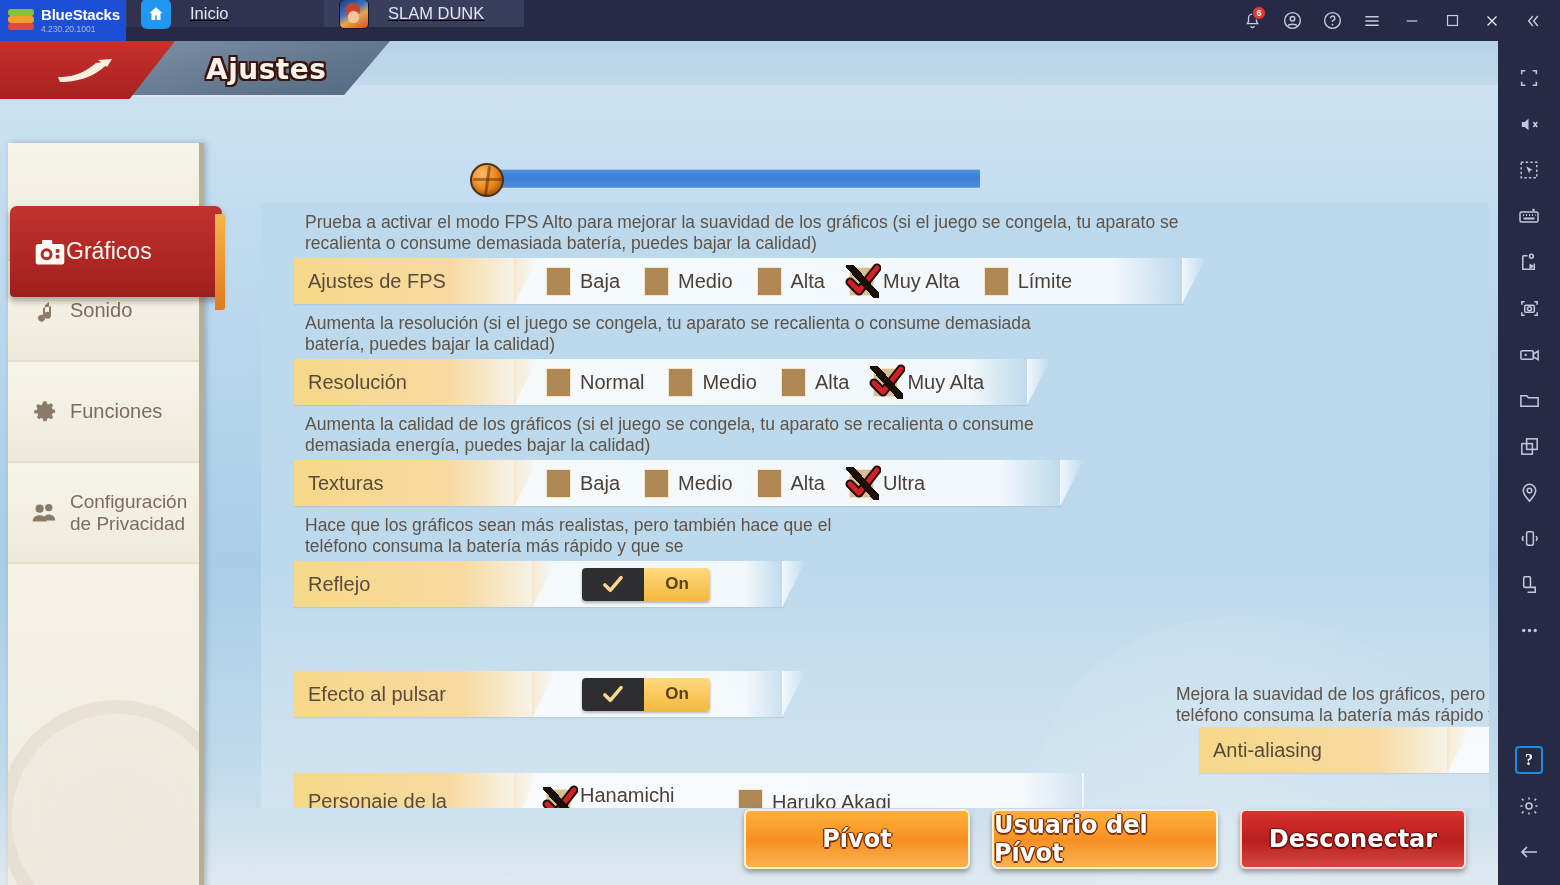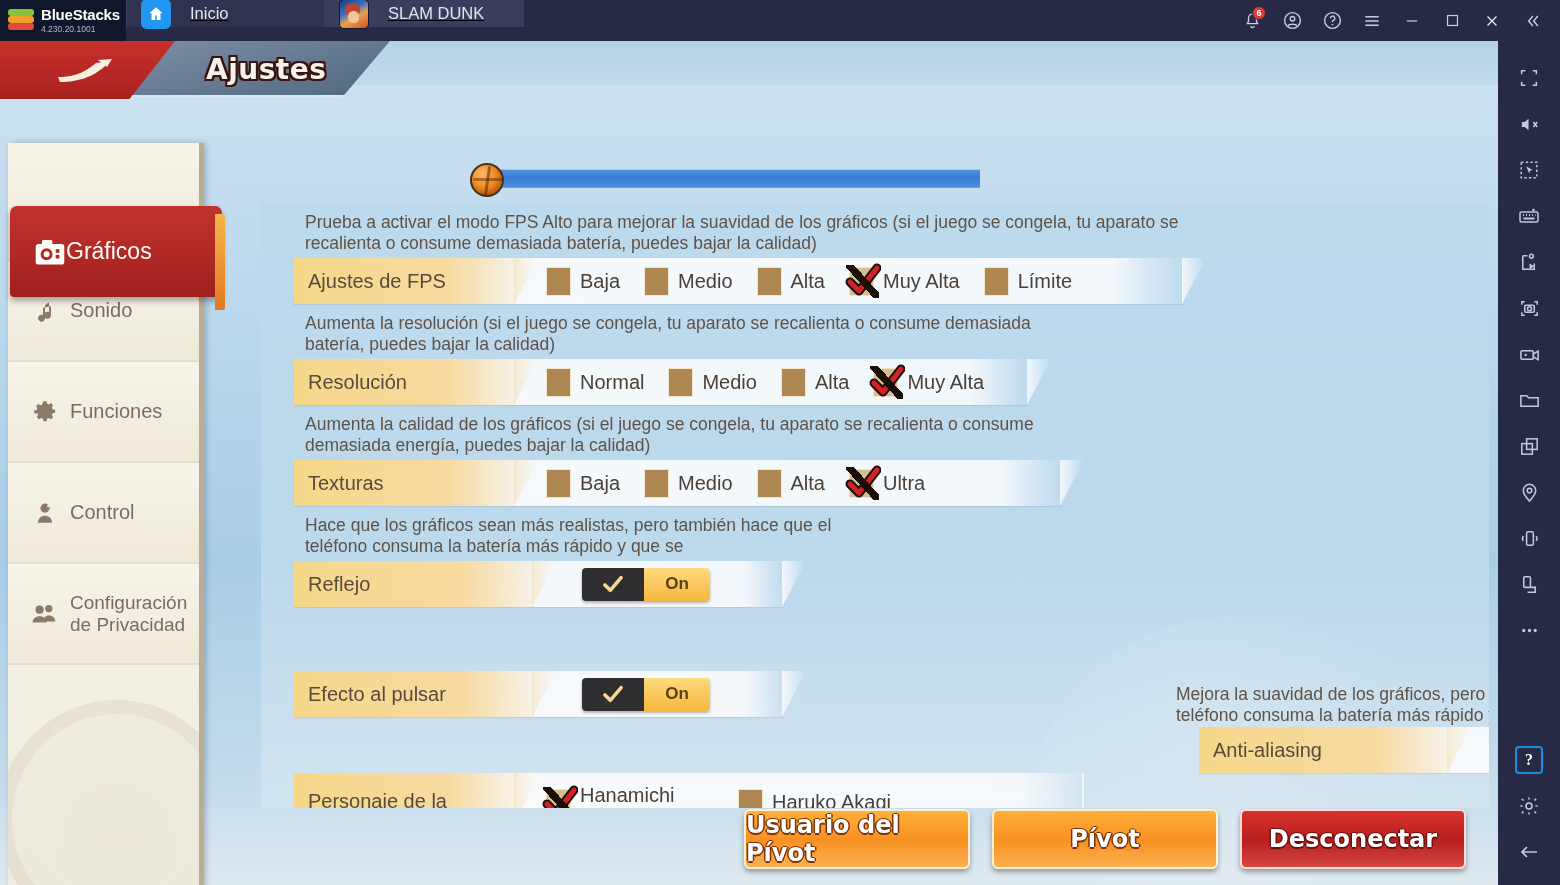--- a/index.html
+++ b/index.html
@@ -13,21 +13,21 @@
   
   #topbar {
     position: absolute; left: 0; top: 0; width: 1560px; height: 41px;
     background: #272a45;
     display: flex; align-items: stretch;
   }
   #brand {
     width: 126px; height: 41px;
     display: flex; align-items: center; gap: 7px;
     padding-left: 8px;
-    background: #0f172a;
+    background: #1d4ed8;
   }
   #bs-logo { width: 26px; height: 24px; position: relative; flex: 0 0 auto; }
   #bs-logo i { position: absolute; left: 0; width: 26px; height: 7px; border-radius: 3px; display:block; }
   #bs-logo i.l1 { top: 0;  background: #8ac03f; }
   #bs-logo i.l2 { top: 7px; background: #f0a02a; }
   #bs-logo i.l3 { top: 14px; background: #e2483c; }
   .brand-text { display: flex; flex-direction: column; line-height: 1; }
   .brand-name { color: #fff; font-size: 15px; font-weight: bold; letter-spacing: -.2px; }
   .brand-ver  { color: #b5b8c9; font-size: 8.5px; margin-top: 3px; }
 
@@ -530,30 +530,20 @@
     <div class="menu-item">
       <span class="mi-icon">
         <svg width="26" height="26" viewBox="0 0 24 24" fill="#8b7a68">
           <path d="M12 8.4A3.6 3.6 0 1 0 12 15.6 3.6 3.6 0 0 0 12 8.4zm0 5.6a2 2 0 1 1 0-4 2 2 0 0 1 0 4z"></path>
           <path d="M10.6 2h2.8l.5 2.3 1.6.7 2-1.2 2 2-1.2 2 .7 1.6 2.3.5v2.8l-2.3.5-.7 1.6 1.2 2-2 2-2-1.2-1.6.7-.5 2.3h-2.8l-.5-2.3-1.6-.7-2 1.2-2-2 1.2-2-.7-1.6L2 13.4v-2.8l2.3-.5.7-1.6-1.2-2 2-2 2 1.2 1.6-.7z"></path>
           </svg>
       </span>
       <span class="mi-label">Funciones</span>
     </div>
 
-    <div class="menu-item">
-      <span class="mi-icon">
-        <svg width="26" height="26" viewBox="0 0 24 24" fill="#8b7a68">
-          <circle cx="12" cy="7.5" r="4.2"></circle>
-            <path d="M5.5 21c0-4 3-6.4 6.5-6.4S18.5 17 18.5 21z"></path>
-          <circle cx="15" cy="5.6" r="1.1" fill="#f3efe3"></circle>
-          </svg>
-      </span>
-      <span class="mi-label">Control</span>
-    </div>
 
 
     <div class="menu-item">
       <span class="mi-icon">
         <svg width="28" height="26" viewBox="0 0 26 24" fill="#8b7a68">
           <circle cx="8" cy="8" r="3.8"></circle>
             <path d="M1.5 20c0-3.8 2.8-6 6.5-6s6.5 2.2 6.5 6z"></path>
           <circle cx="16.5" cy="7" r="3.4"></circle>
             <path d="M11 19c.4-3.6 2.6-5.6 5.5-5.6 3.4 0 6 2.1 6 5.6z"></path>
           </svg>
@@ -717,18 +707,18 @@
         <div class="opt" style="align-items:flex-start">
           <span class="chk" style="margin-top:4px"></span>
           <span class="opt-label" style="padding-top:6px">Haruko Akagi</span>
         </div>
       </div>
     </div>
 
   </div>
 
   <div id="bottom-buttons">
+    <div class="gbtn orange">Pívot</div>
     <div class="gbtn orange">Usuario del Pívot</div>
-    <div class="gbtn orange">Pívot</div>
     <div class="gbtn red">Desconectar</div>
   </div>
 
 </div>
 
 </body></html>

